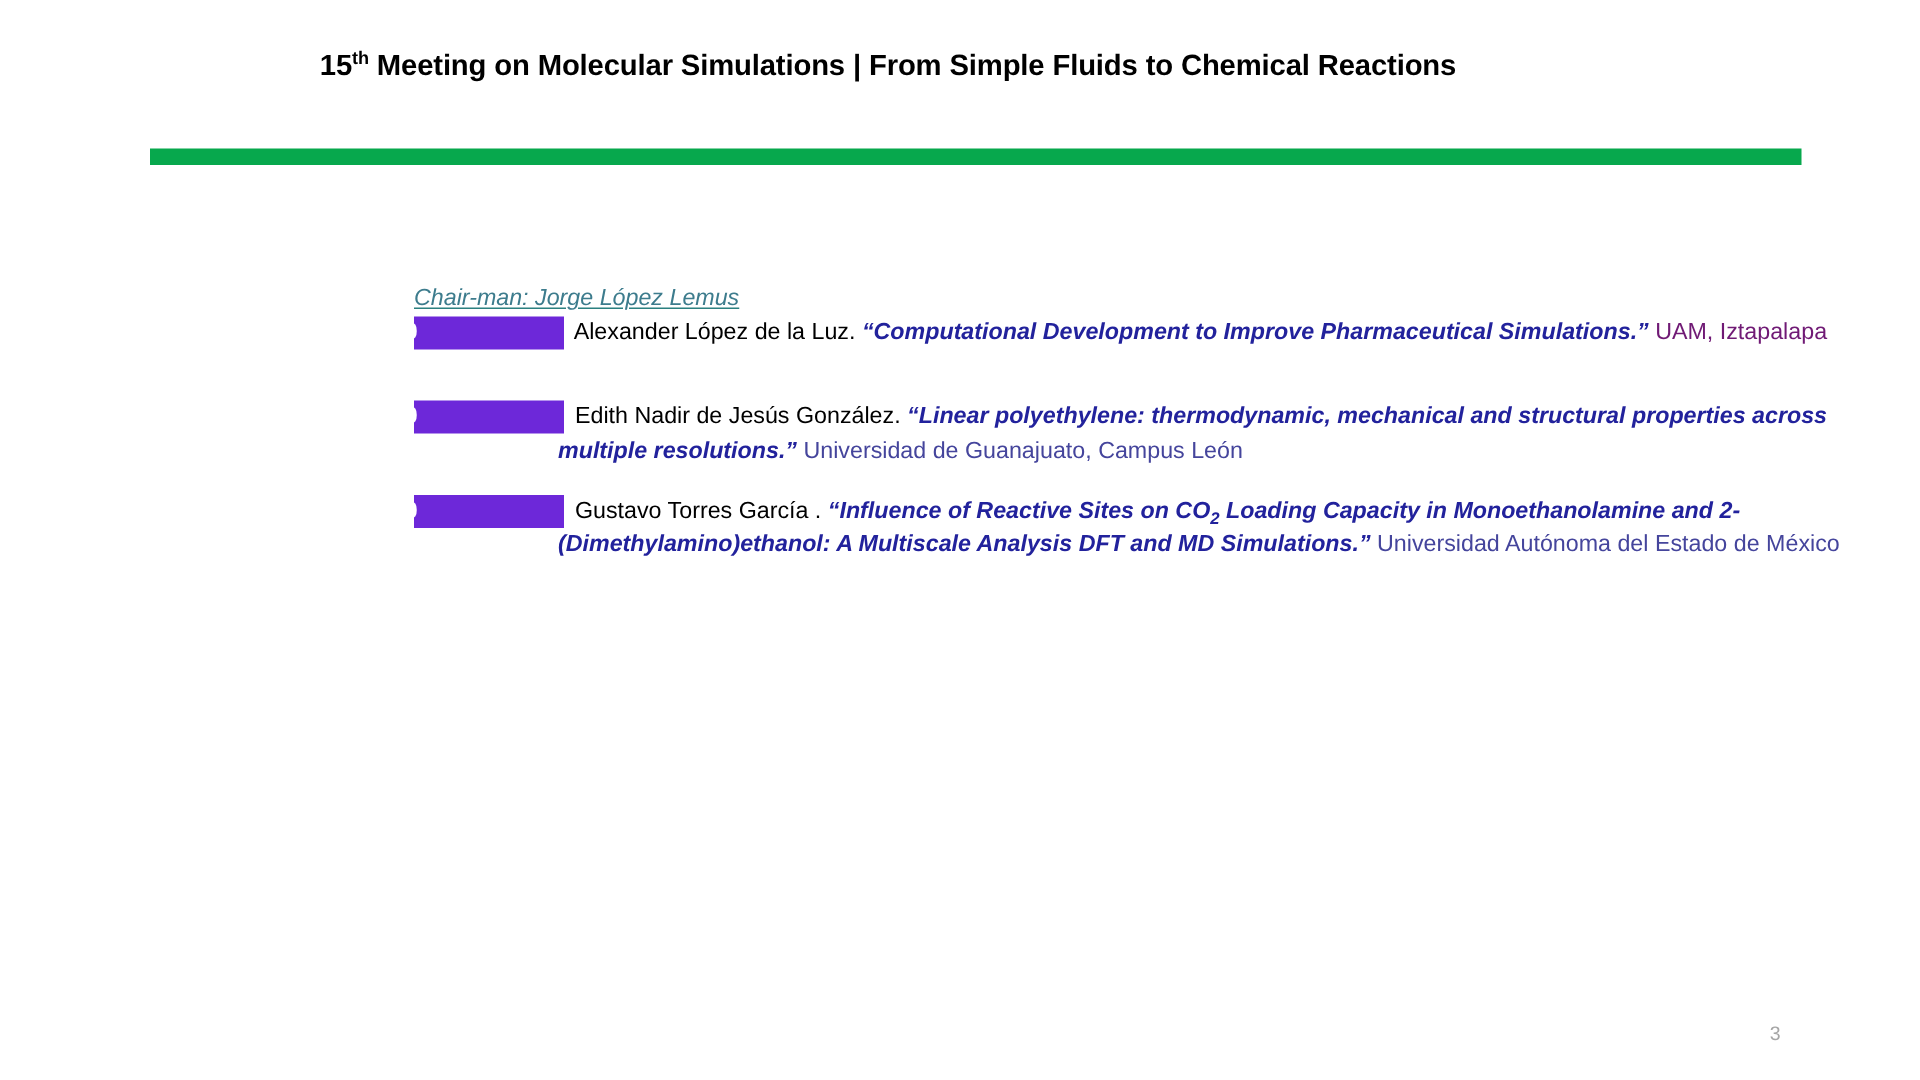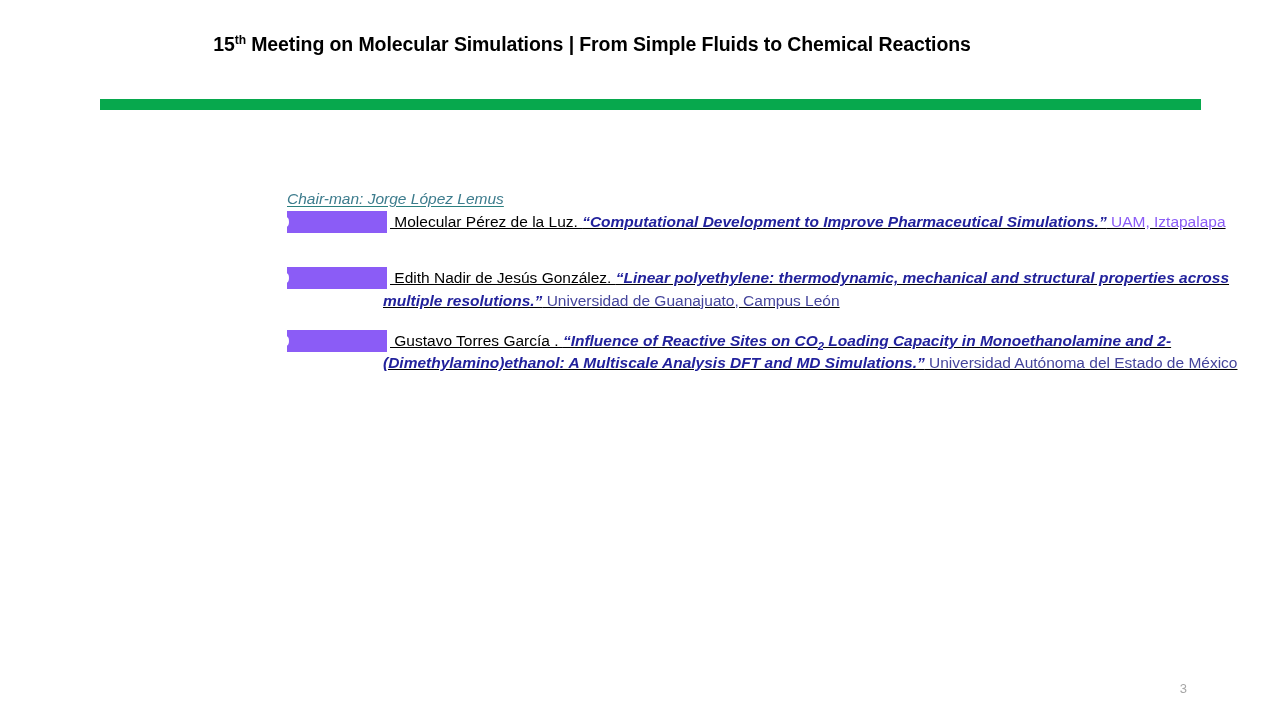--- a/index.html
+++ b/index.html
@@ -47,24 +47,23 @@
     left: 100px;
     top: 99px;
     width: 1101px;
     height: 11px;
     background: #07a84d;
   }
 
   
   .program {
     position: absolute;
-    left: 287px;
+    left: 276px;
     top: 190px;
     width: 980px;
-    text-decoration: underline;
   }
 
   .chair-line {
     font-style: italic;
     font-size: 15.5px;
     color: #3d7c8d;
     text-decoration: underline;
     text-decoration-color: #2b8080;
     text-underline-offset: 2px;
     display: inline-block;
@@ -79,21 +78,21 @@
     padding-left: 96px;
     margin-bottom: 16px;
   }
   .talk-body {
     display: block;
     text-indent: -96px;
   }
 
   .time-badge {
     display: inline-block;
-    background: #8b5cf6;
+    background: #6d28d9;
     color: #ffffff;
     font-weight: bold;
     font-size: 15.5px;
     line-height: 19px;
     padding: 1px 2px 2px 2px;
     width: 100px;
     box-sizing: border-box;
     text-align: left;
     vertical-align: baseline;
     margin-right: 3px;
@@ -111,21 +110,21 @@
   .talk-title sub {
     font-size: 0.72em;
     vertical-align: sub;
     line-height: 0;
   }
 
   .affiliation {
     color: #45459c;
   }
   .affiliation-dark {
-    color: #8b5cf6;
+    color: #701a75;
   }
 
   
   .talk.first { margin-top: 0px; }
   .talk.second { margin-top: 34px; }
   .talk.third { margin-top: 18px; }
 
   
   .page-number {
     position: absolute;
@@ -144,21 +143,21 @@
 
 <div class="green-rule"></div>
 
 <div class="program">
 
   <div>
     <span class="chair-line">Chair-man: Jorge López Lemus</span>
   </div>
 
   <div class="talk first">
-    <span class="talk-body"><span class="time-badge">16:00 – 16:30</span><span class="speaker"> Molecular Pérez de la Luz. </span><span class="talk-title">“Computational Development to Improve Pharmaceutical Simulations.”</span><span class="affiliation-dark"> UAM,  Iztapalapa</span></span>
+    <span class="talk-body"><span class="time-badge">16:00 – 16:30</span><span class="speaker"> Alexander López de la Luz. </span><span class="talk-title">“Computational Development to Improve Pharmaceutical Simulations.”</span><span class="affiliation-dark"> UAM,  Iztapalapa</span></span>
   </div>
 
   <div class="talk second">
     <span class="talk-body"><span class="time-badge">16:30 – 17:00</span><span class="speaker"> Edith Nadir de Jesús González. </span><span class="talk-title">“Linear polyethylene: thermodynamic, mechanical and structural properties across multiple resolutions.”</span><span class="affiliation"> Universidad de Guanajuato, Campus León</span></span>
   </div>
 
   <div class="talk third">
     <span class="talk-body"><span class="time-badge">17:30 – 18:00</span><span class="speaker"> Gustavo Torres García . </span><span class="talk-title"><span>“Influence of Reactive Sites on CO</span><sub>2</sub><span> Loading Capacity in Monoethanolamine and 2-(Dimethylamino)ethanol: A Multiscale Analysis DFT and MD Simulations.”</span></span><span class="affiliation"> Universidad Autónoma del Estado de México</span></span>
   </div>
 

